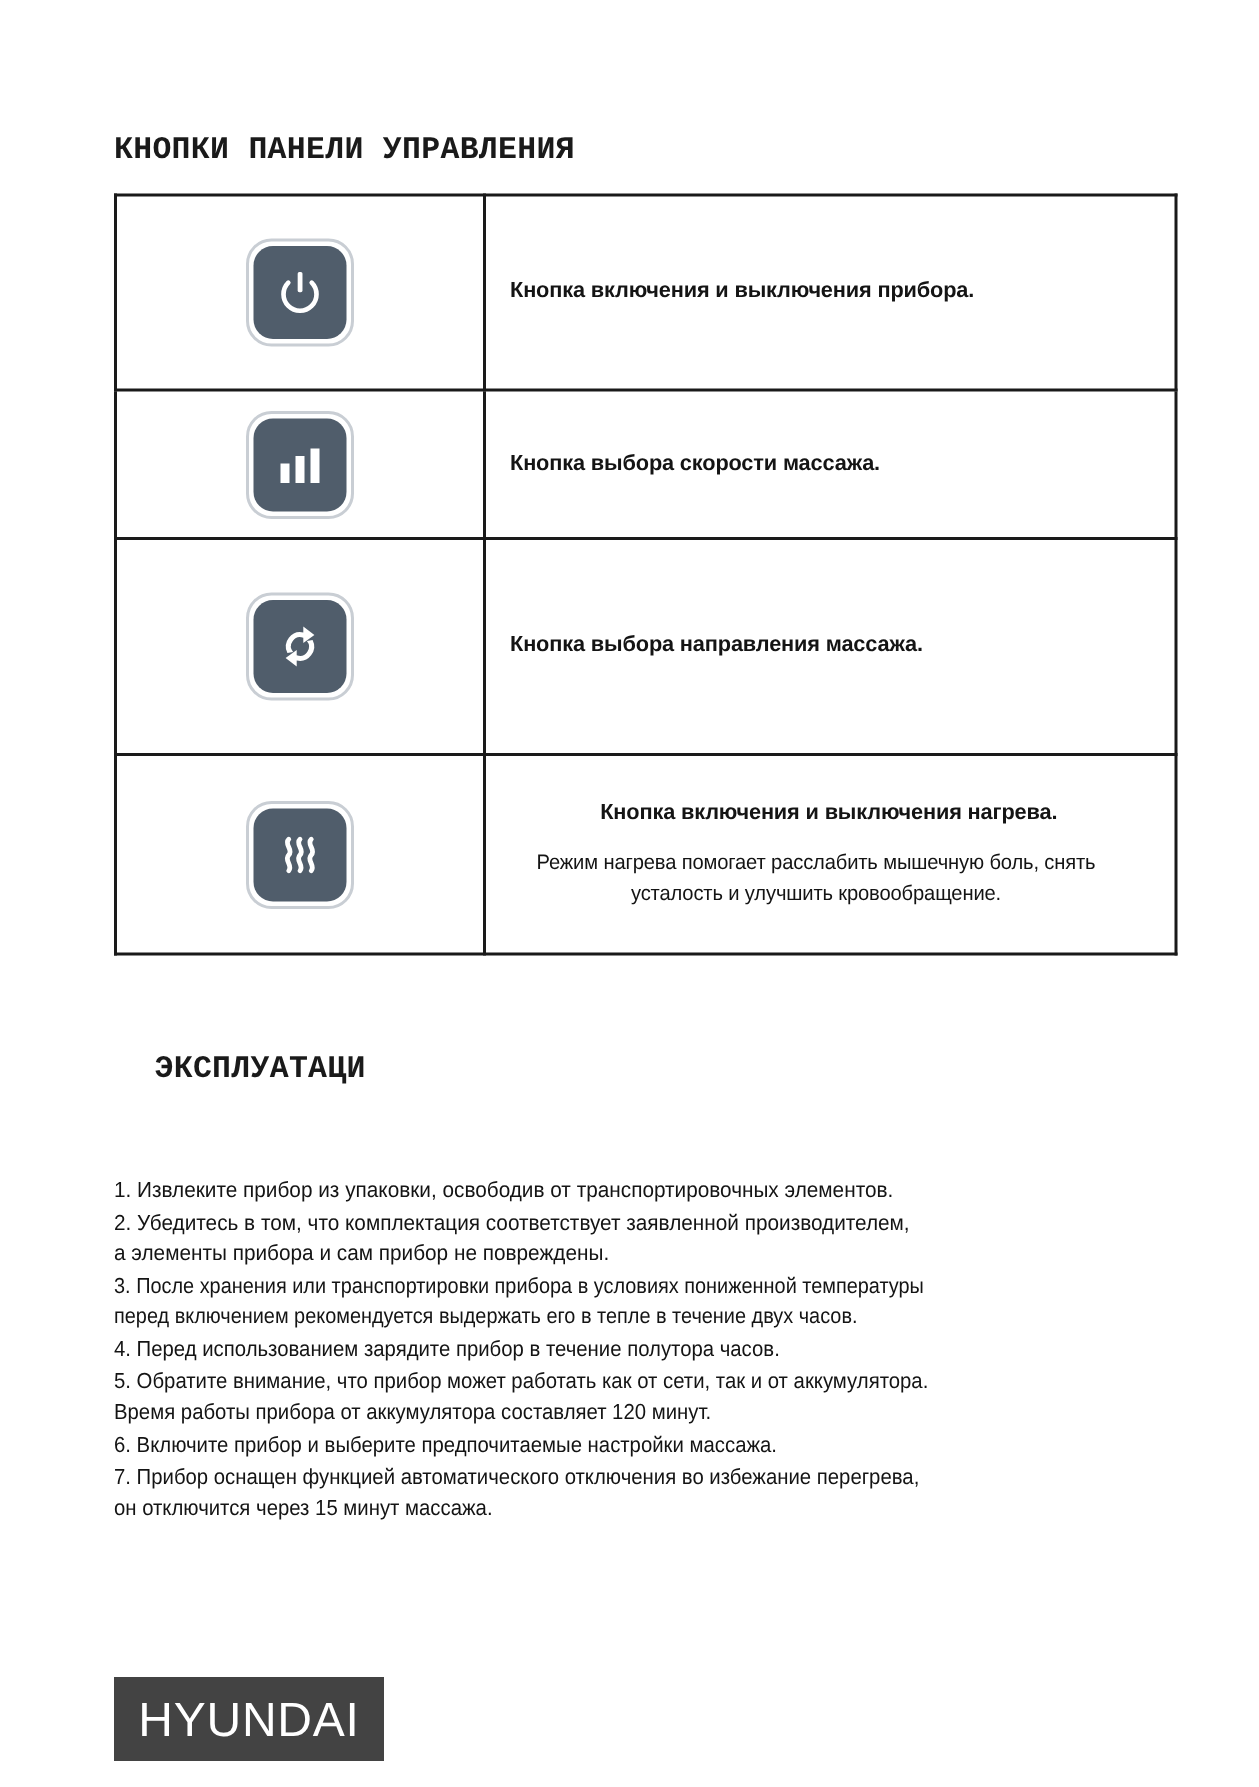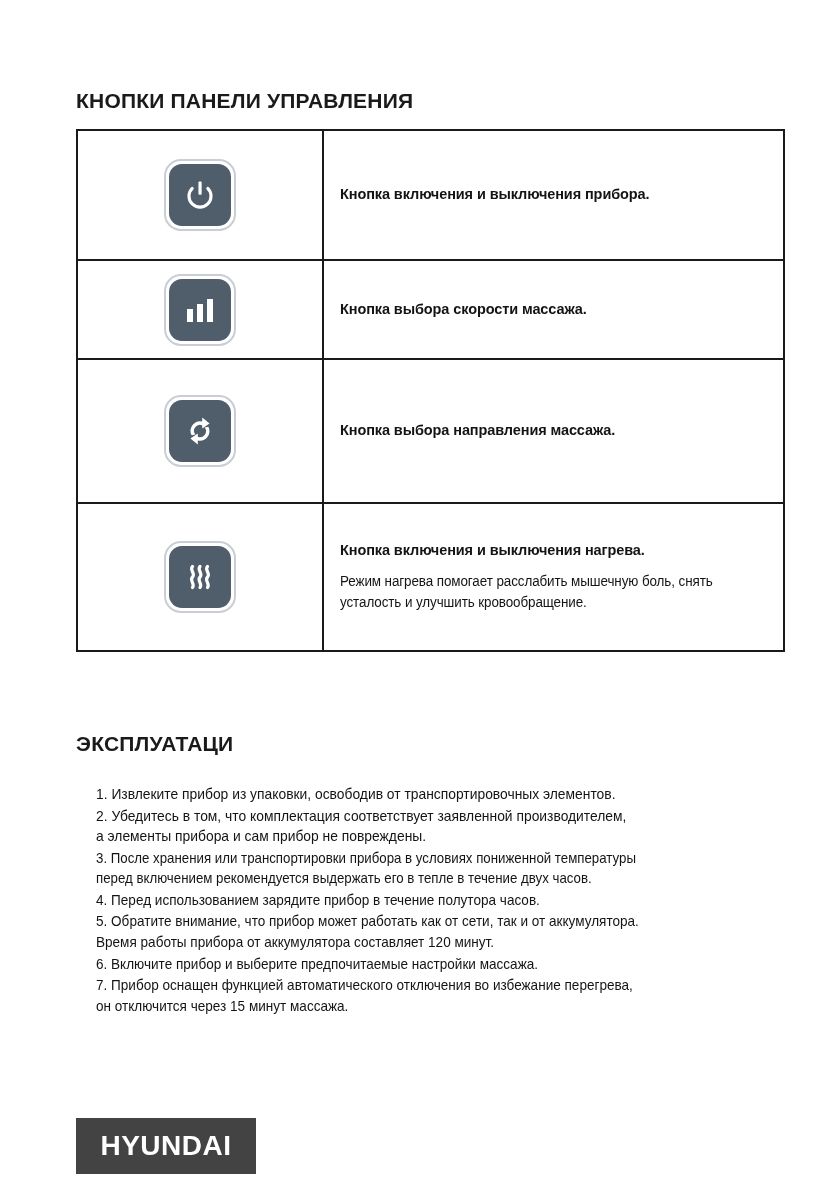--- a/index.html
+++ b/index.html
@@ -20,29 +20,29 @@
     position: absolute;
     left: 0; top: 0;
     width: 839px;
     height: 1191px;
   }
 
   
   .section-title {
     position: absolute;
     left: 76px;
-    font-family: Liberation Sans, sans-serif;
+    font-family: Liberation Mono, monospace;
     font-weight: bold;
     font-size: 21px;
     letter-spacing: 0.2px;
     color: #1a1a1a;
     white-space: nowrap;
   }
   #title-buttons { top: 75px; }
-  #title-operation { top: 718px; }
+  #title-operation { top: 688px; margin-left: 27px; }
 
   
   .btn-table {
     position: absolute;
     left: 76px;
     top: 129px;
     width: 709px;
     border-collapse: collapse;
     table-layout: fixed;
   }
@@ -55,21 +55,21 @@
     width: 244px;
     text-align: center;
   }
   .btn-table td.desc-cell {
     padding: 10px 18px 10px 16px;
     margin-top: 42px;
   }
   .row-h-1 { height: 130px; }
   .row-h-2 { height: 99px; }
   .row-h-3 { height: 144px; }
-  .row-h-4 { height: 148px; }
+  .row-h-4 { height: 133px; text-align: center; }
 
   .desc-title {
     font-family: "Liberation Sans", sans-serif;
     font-weight: bold;
     font-size: 14.5px;
     line-height: 1.35;
     color: #141414;
     letter-spacing: -0.1px;
   }
   .desc-body {
@@ -107,21 +107,20 @@
     box-sizing: border-box;
   }
   .icon-button svg { display: block; }
 
   
   .op-list {
     position: absolute;
     left: 76px;
     top: 784px;
     width: 712px;
-    margin-left: 20px;
   }
   .op-item {
     font-family: "Liberation Sans", sans-serif;
     font-size: 14.5px;
     color: #141414;
     line-height: 1.42;
     margin-bottom: 1px;
     transform-origin: left top;
     white-space: pre-line;
   }
@@ -137,22 +136,22 @@
     width: 180px;
     height: 56px;
     background: #434343;
     display: flex;
     align-items: center;
     justify-content: center;
   }
   .logo-text {
     color: #ffffff;
     font-family: "Liberation Sans", sans-serif;
-    font-weight: bold;
-    font-size: 28px;
+    font-weight: normal;
+    font-size: 32px;
     letter-spacing: 0.5px;
   }
 </style>
 </head>
 <body>
 
 <div class="page">
 
   <h1 class="section-title" id="title-buttons">КНОПКИ ПАНЕЛИ УПРАВЛЕНИЯ</h1>
 

